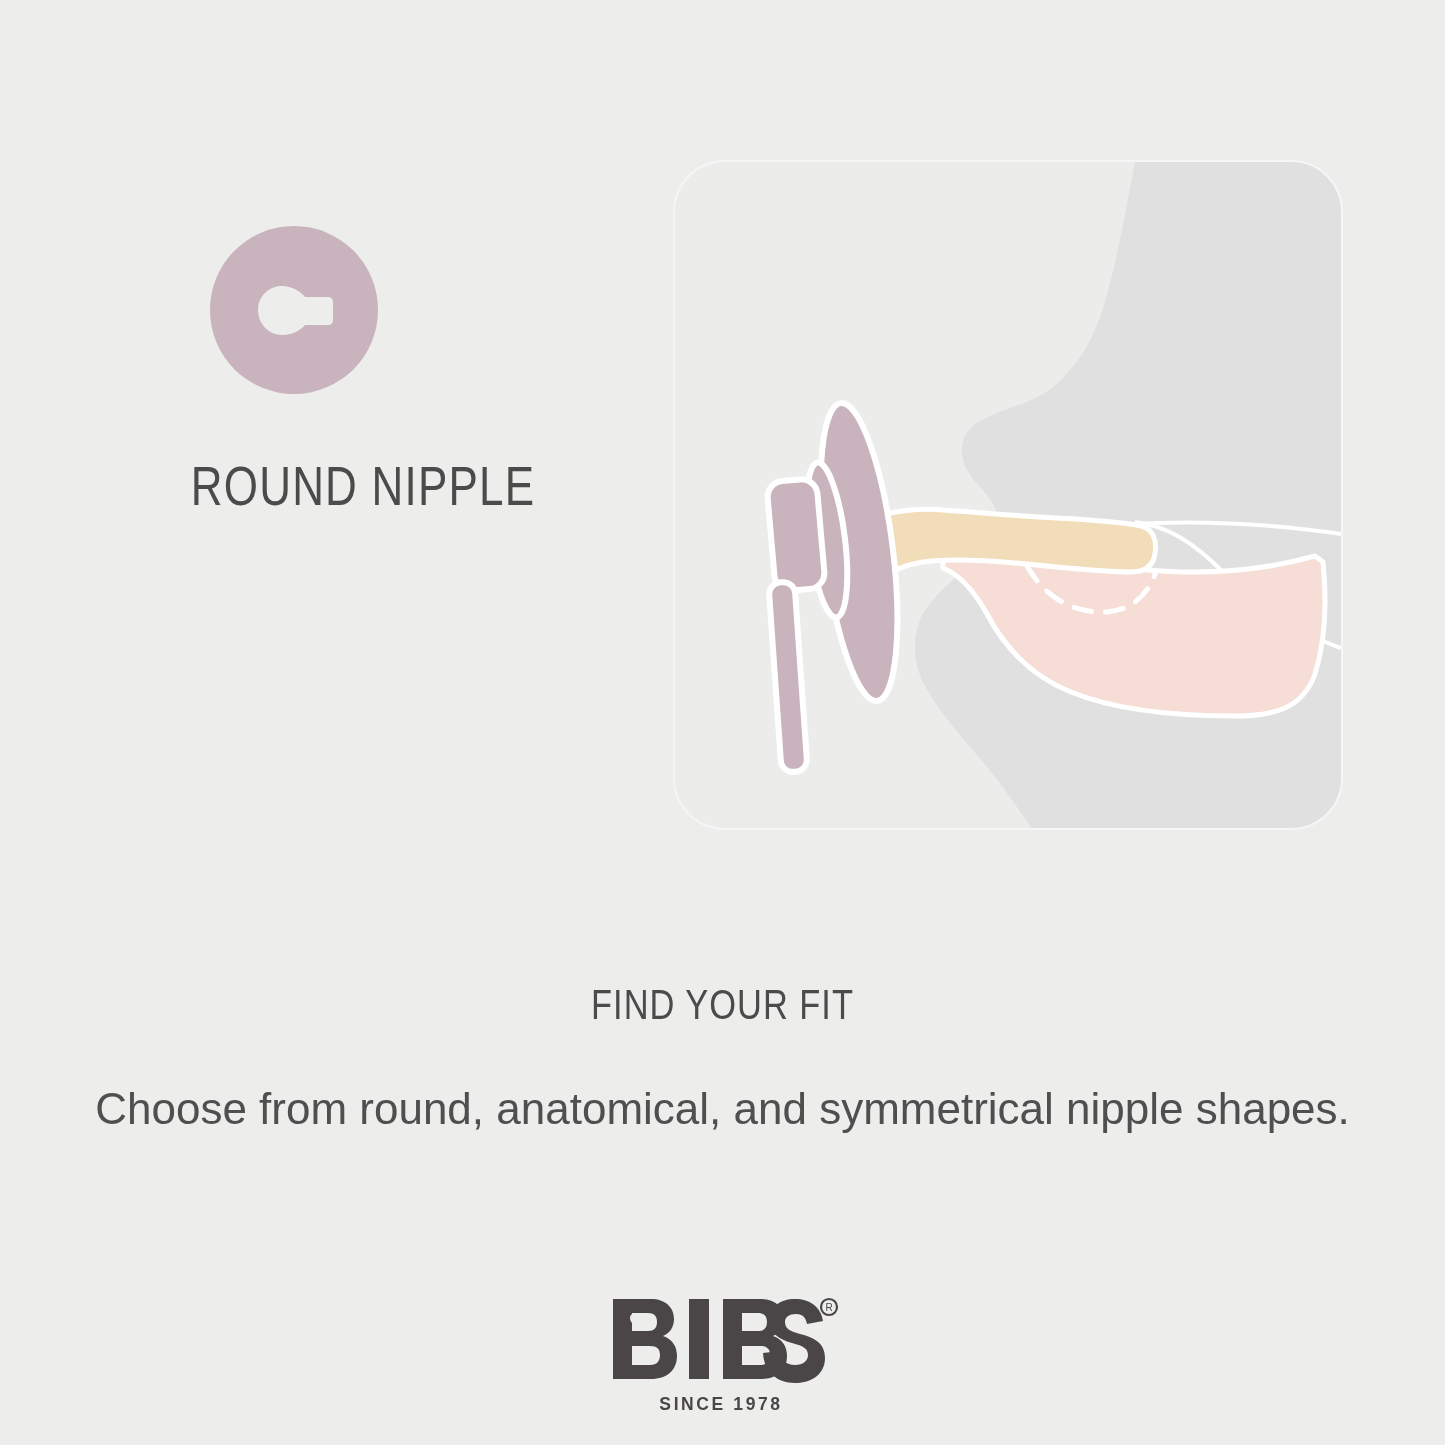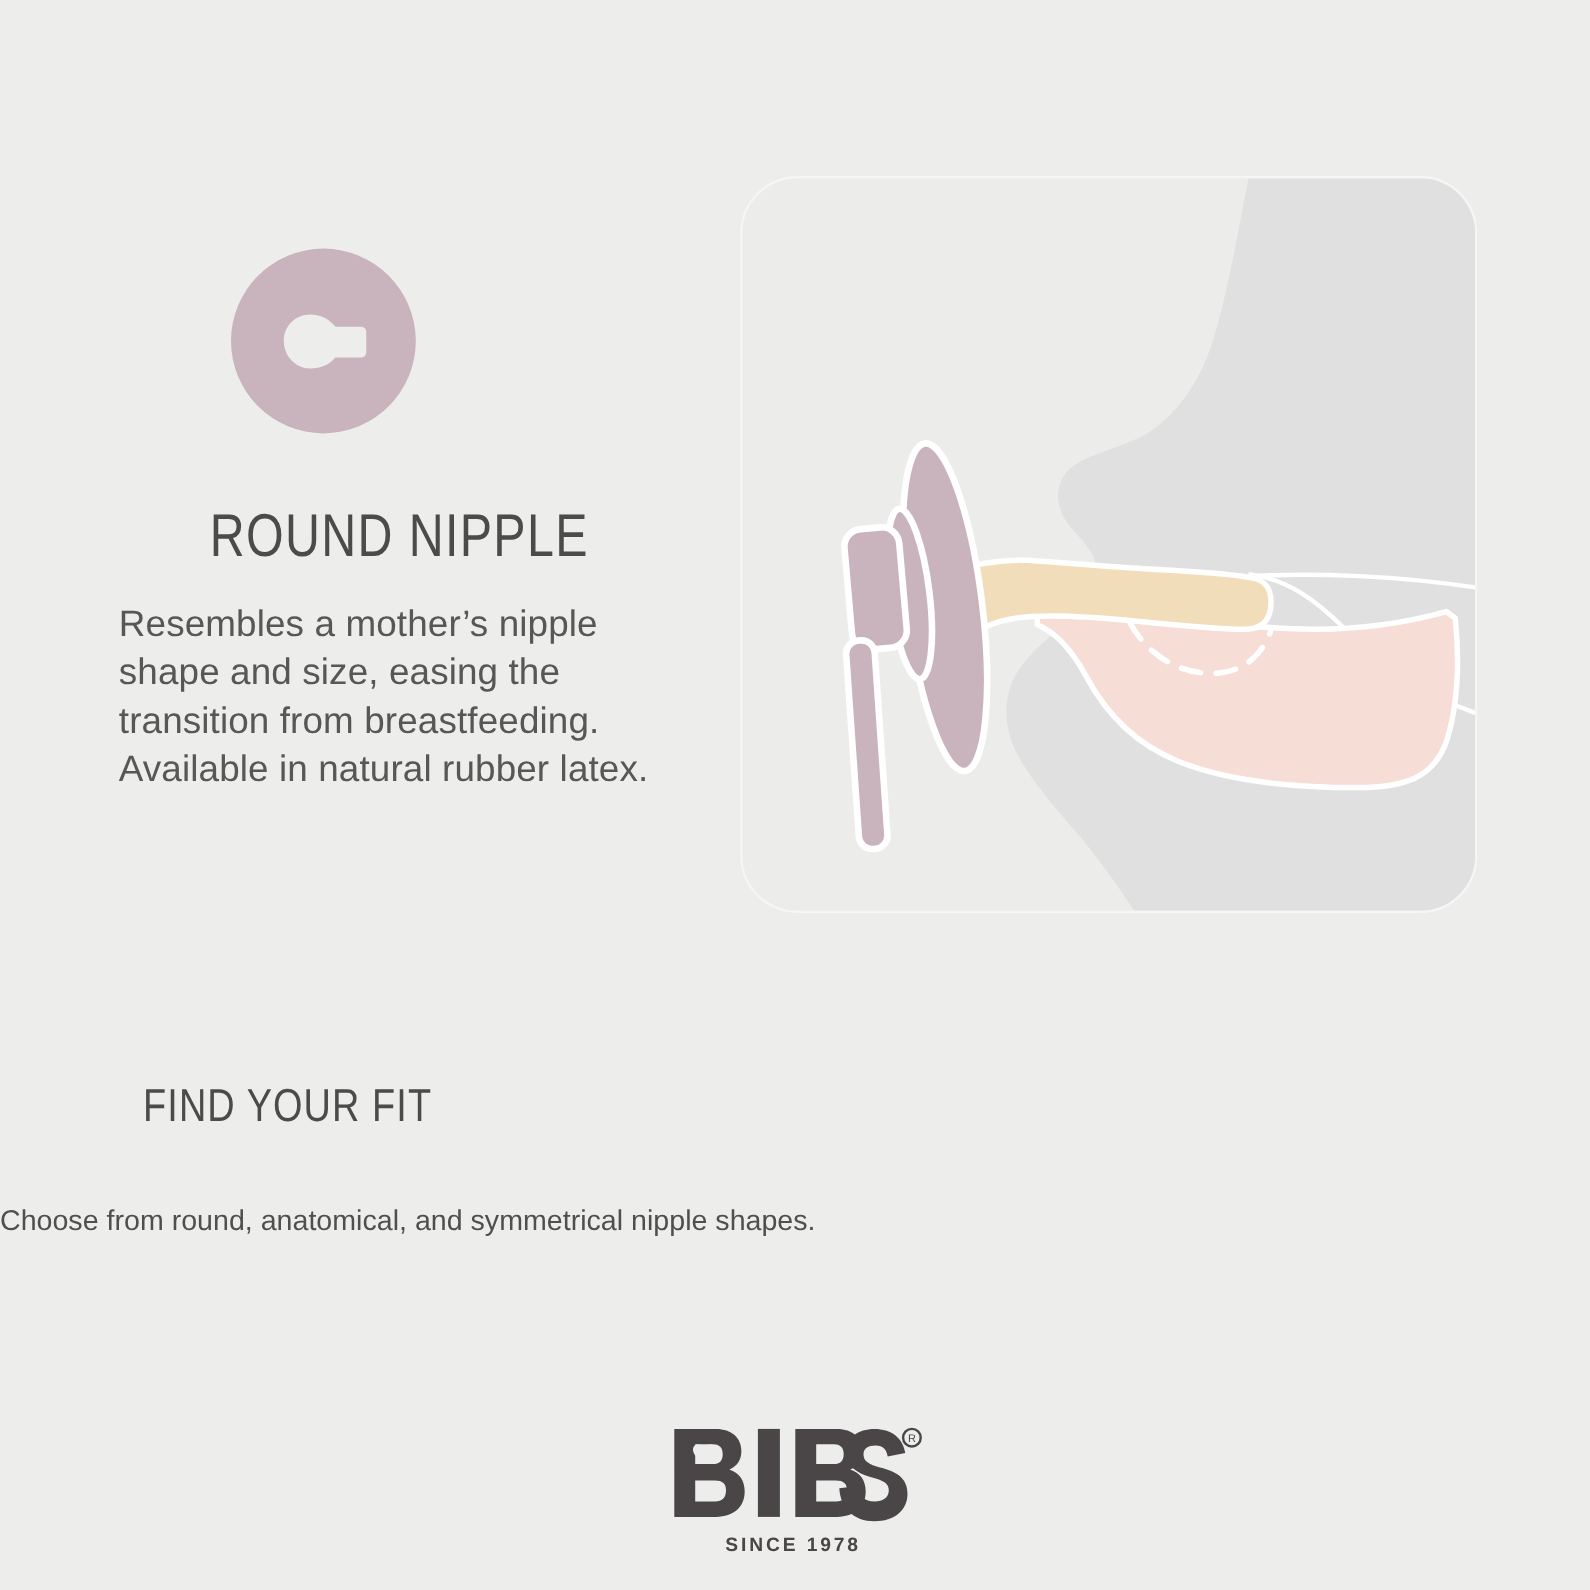--- a/index.html
+++ b/index.html
@@ -86,34 +86,35 @@
     overflow: hidden;
   }
   .illustration-card svg { display: block; }
 
   
   .fit-section {
     position: absolute;
     left: 0;
     top: 945px;
     width: 1445px;
+    text-align: center;
   }
   .fit-title {
     font-family: "Liberation Sans Narrow", "Liberation Sans", sans-serif;
     font-size: 42px;
     line-height: 48px;
     letter-spacing: 1.2px;
     color: #4b4b4b;
     font-weight: 400;
     transform: scaleX(0.82);
     margin: 0;
   }
   .fit-sub {
     margin: 58px 0 0 0;
-    font-size: 26px;
+    font-size: 44px;
     line-height: 44px;
     color: #4f4f4f;
     font-weight: 400;
   }
 
   
   .brand-footer {
     position: absolute;
     left: 0;
     top: 1255px;
@@ -142,21 +143,20 @@
                    L123 94
                    C123 97 121 99 118 99
                    L95 99
                    C90 105 82 109 72 109
                    C59 109 48 98 48 84 Z" fill="#ededec"></path>
         </svg>
       </div>
 
       <h2 class="feature-title">ROUND NIPPLE</h2>
 
-      <p class="feature-desc">Resembles a mother’s nipple shape and size, easing the transition from breastfeeding. Available in natural rubber latex.</p>
     </div>
 
     <div class="illustration-card">
       <svg width="666" height="666" viewBox="0 0 666 666" aria-hidden="true">
 
         <path d="M666 0
                  L460 0
                  C452 40 444 90 430 140
                  C418 182 398 210 374 228
                  C352 244 320 248 300 262

